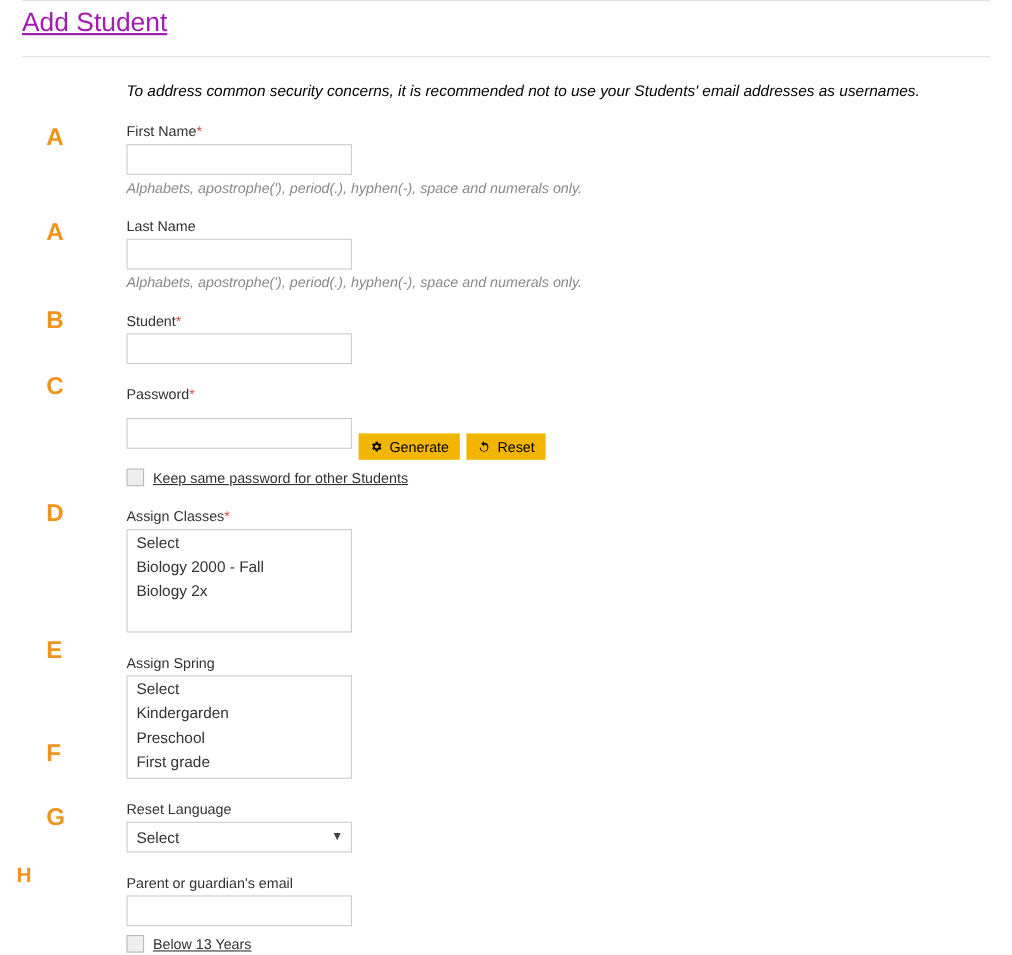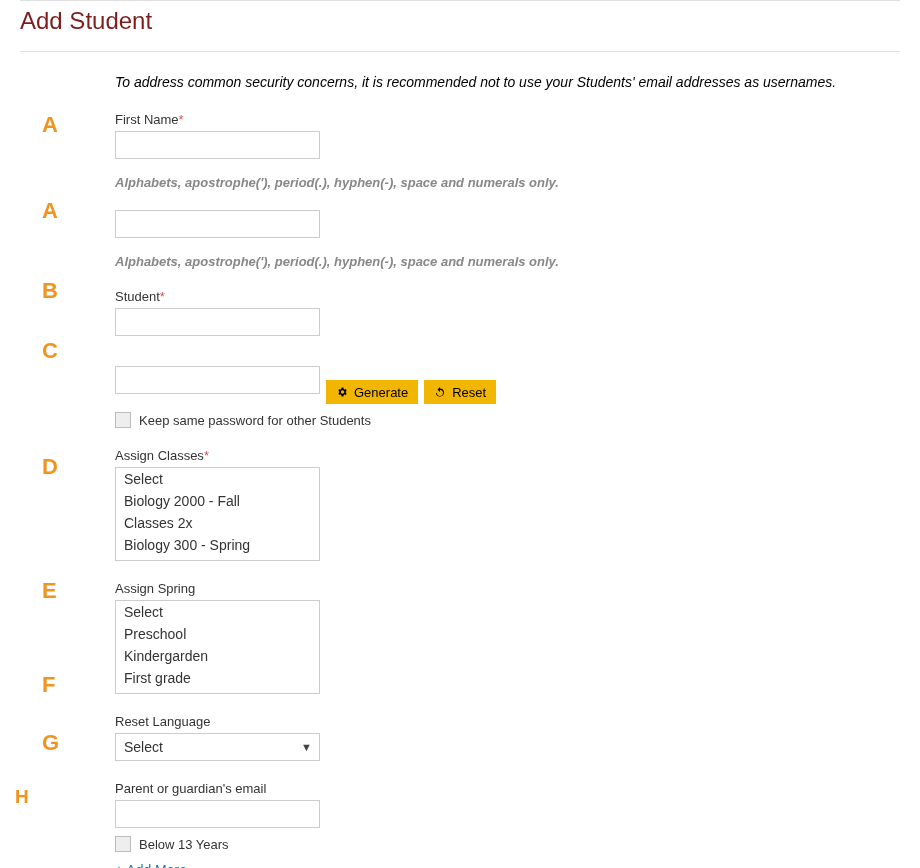--- a/index.html
+++ b/index.html
@@ -14,24 +14,25 @@
   .top-rule {
     border-top: 1px solid #e0e0e0;
     margin: 0 20px 0 20px;
   }
   .page {
     padding: 6px 20px 10px 20px;
   }
   h1.page-title {
     font-size: 24px;
     font-weight: 400;
-    color: #7f1d1d;
+    color: #a21caf;
     border-bottom: 1px solid #e0e0e0;
     padding-bottom: 16px;
     margin: 0 0 22px 0;
+    text-decoration: underline;
   }
   .content-row {
     display: flex;
   }
   .letter-col {
     width: 95px;
     flex-shrink: 0;
     position: relative;
   }
   .letter {
@@ -66,22 +67,21 @@
     padding: 2px 6px;
     font-size: 13px;
     font-family: inherit;
     background: #fff;
   }
   .text-input.wide { width: 205px; }
   .hint {
     font-style: italic;
     color: #888;
     font-size: 13px;
-    margin-top: 16px;
-    font-weight: bold;
+    margin-top: 4px;
   }
   .pw-row {
     display: flex;
     align-items: center;
     gap: 6px;
   }
   .btn {
     display: inline-flex;
     align-items: center;
     gap: 6px;
@@ -95,20 +95,21 @@
     background: #f3b600;
     margin-top: 24px;
   }
   .btn-icon { display:inline-flex; }
   .btn-icon svg { width: 12px; height: 12px; }
   .check-row {
     display: flex;
     align-items: flex-end;
     gap: 8px;
     margin-top: 8px;
+    text-decoration: underline;
   }
   .faux-check {
     width: 16px;
     height: 16px;
     border: 1px solid #bbb;
     background: #eee;
     display: inline-block;
   }
   .check-label { font-size: 13px; color: #333; }
   .listbox {
@@ -182,32 +183,36 @@
 
       <div class="field">
         <div class="field-label">
           <span>First Name</span><span class="req">*</span>
         </div>
         <input class="text-input" type="text" value="" style="">
         <div class="hint">Alphabets, apostrophe('), period(.), hyphen(-), space and numerals only.</div>
       </div>
 
       <div class="field">
+        <div class="field-label">Last Name</div>
         <input class="text-input" type="text" value="" style="">
         <div class="hint">Alphabets, apostrophe('), period(.), hyphen(-), space and numerals only.</div>
       </div>
 
       <div class="field">
         <div class="field-label">
           <span>Student</span><span class="req">*</span>
         </div>
         <input class="text-input" type="text" value="" style="">
       </div>
 
       <div class="field">
+        <div class="field-label">
+          <span>Password</span><span class="req">*</span>
+        </div>
         <div class="pw-row">
           <input class="text-input" type="text" value="" style="">
           <button class="btn">
             <span class="btn-icon">
               <svg viewBox="0 0 24 24" fill="currentColor">
                   <path d="M19.4 13a7.8 7.8 0 000-2l2-1.6-2-3.4-2.4 1a7.6 7.6 0 00-1.7-1L15 3h-4l-.3 2.9a7.6 7.6 0 00-1.7 1l-2.4-1-2 3.4L6.6 11a7.8 7.8 0 000 2l-2 1.6 2 3.4 2.4-1c.5.4 1.1.7 1.7 1L11 21h4l.3-2.9c.6-.3 1.2-.6 1.7-1l2.4 1 2-3.4-2-1.6zM13 15.5A3.5 3.5 0 1116.5 12 3.5 3.5 0 0113 15.5z"></path>
                 </svg>
             </span>
             <span>Generate</span>
           </button>
@@ -226,31 +231,30 @@
         </div>
       </div>
 
       <div class="field">
         <div class="field-label">
           <span>Assign Classes</span><span class="req">*</span>
         </div>
         <div class="listbox">
           <div class="opt">Select</div>
           <div class="opt">Biology 2000 - Fall</div>
-          <div class="opt">Classes 2x</div>
-          <div class="opt">Biology 300 - Spring</div>
+          <div class="opt">Biology 2x</div>
         </div>
       </div>
 
       <div class="field">
         <div class="field-label">Assign Spring</div>
         <div class="listbox">
           <div class="opt">Select</div>
+          <div class="opt">Kindergarden</div>
           <div class="opt">Preschool</div>
-          <div class="opt">Kindergarden</div>
           <div class="opt">First grade</div>
         </div>
       </div>
 
       <div class="field">
         <div class="field-label">Reset Language</div>
         <div class="select-wrap">
           <div class="faux-select">
             <span>Select</span>
           </div>

